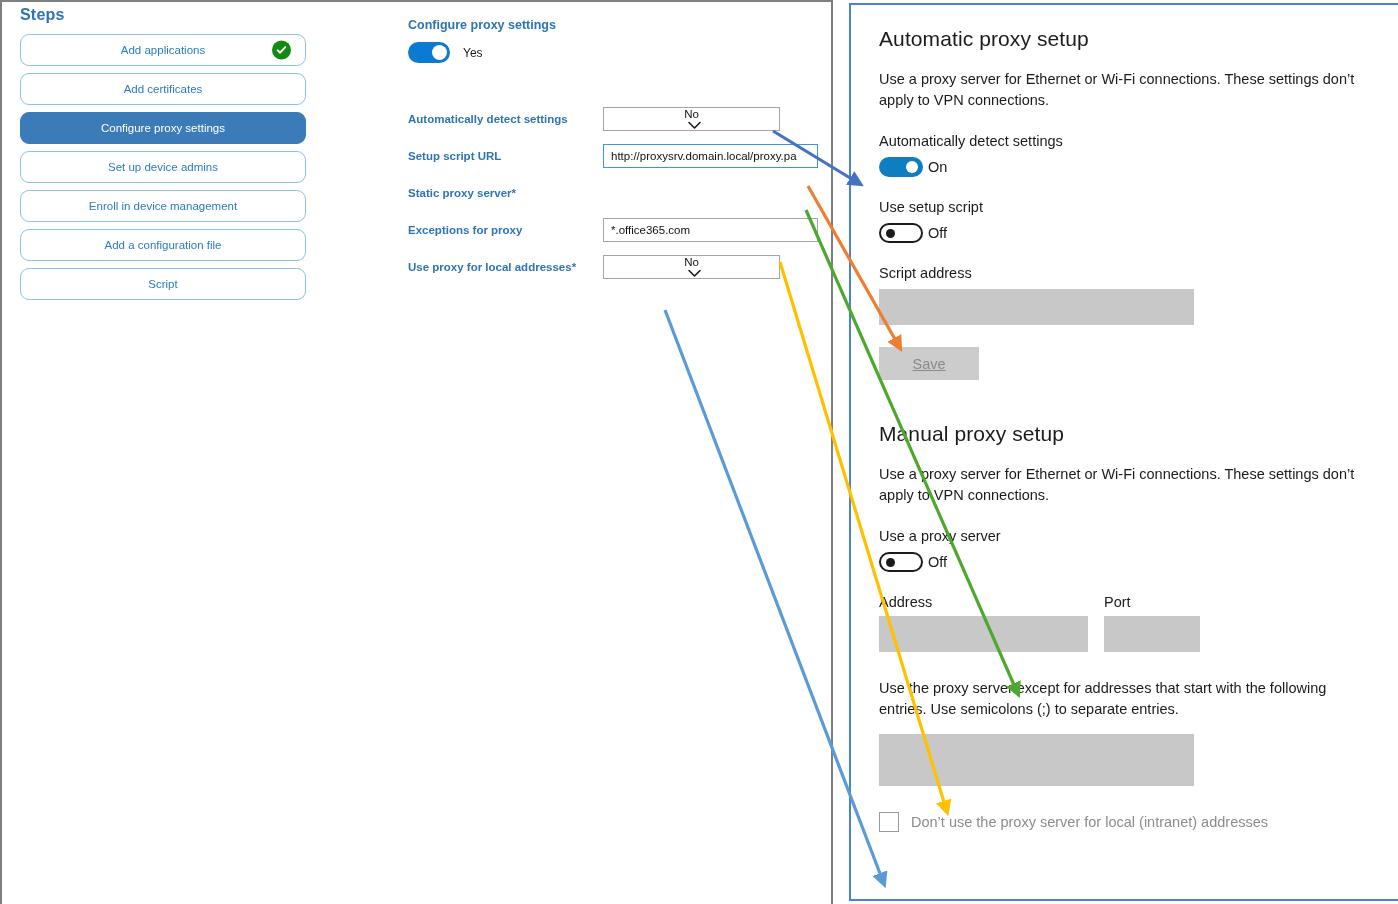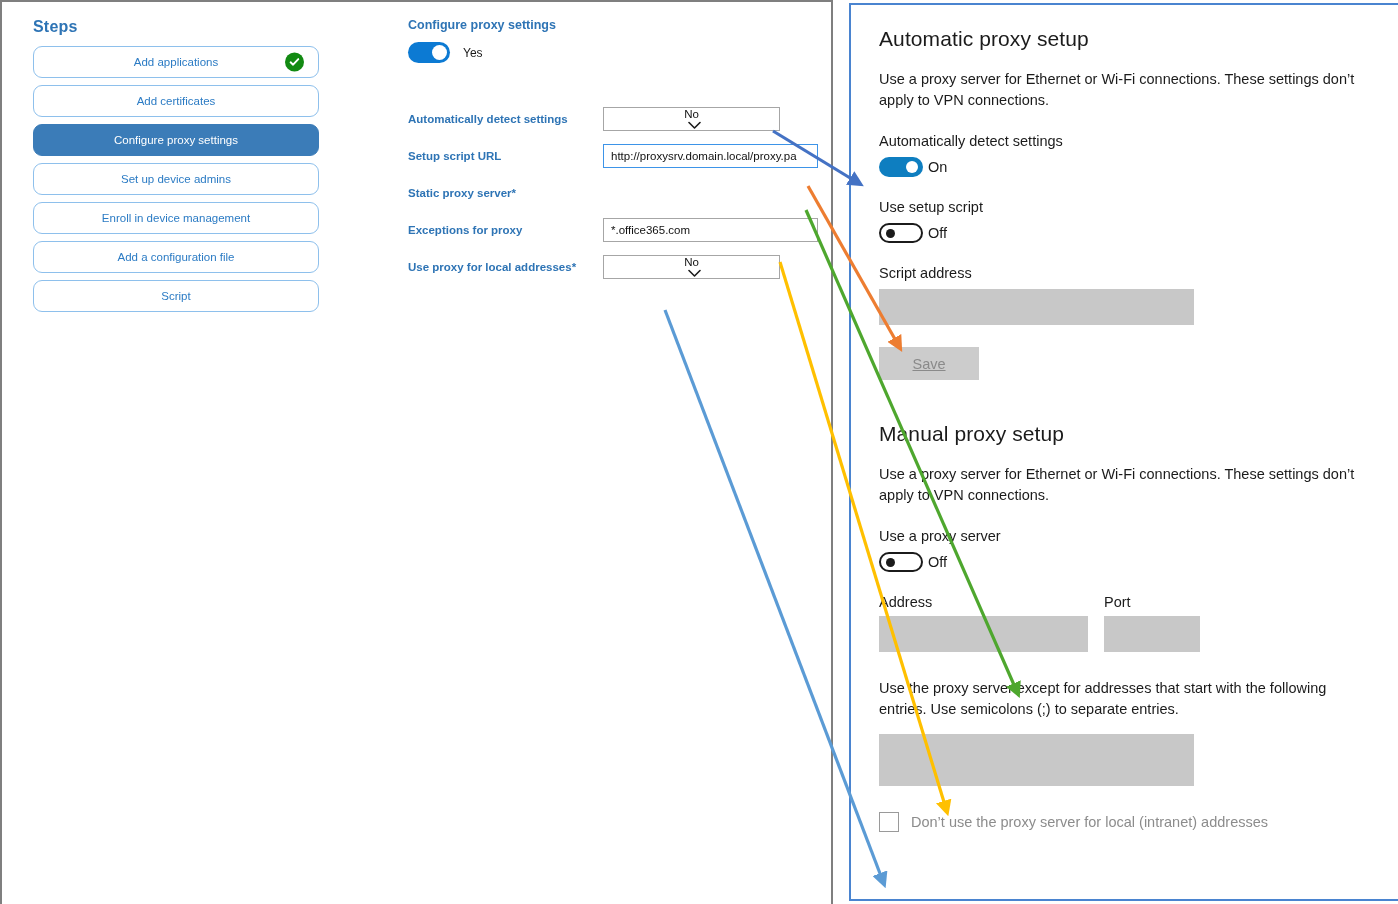--- a/index.html
+++ b/index.html
@@ -10,21 +10,21 @@
     overflow:hidden;
     position:relative;
   }
 
   
   #frame-top{position:absolute;left:0;top:0;width:832px;height:2px;background:#7f7f7f;}
   #frame-left{position:absolute;left:0;top:0;width:2px;height:904px;background:#7f7f7f;}
   #divider-vert{position:absolute;left:831px;top:0;width:2px;height:904px;background:#7f7f7f;}
 
   
-  #steps-panel{position:absolute;left:27px;top:6px;width:300px;margin-top:12px;}
+  #steps-panel{position:absolute;left:14px;top:6px;width:300px;}
   #steps-title{
     font-size:16px;font-weight:bold;color:#2e74b5;
     margin:0 0 10px 6px;letter-spacing:.2px;
   }
   .step-btn{
     box-sizing:border-box;
     width:286px;height:32px;margin:0 0 7px 6px;
     border:1px solid #8ec0ec;border-radius:9px;
     background:#ffffff;color:#2b7bc4;
     font-size:11.5px;

